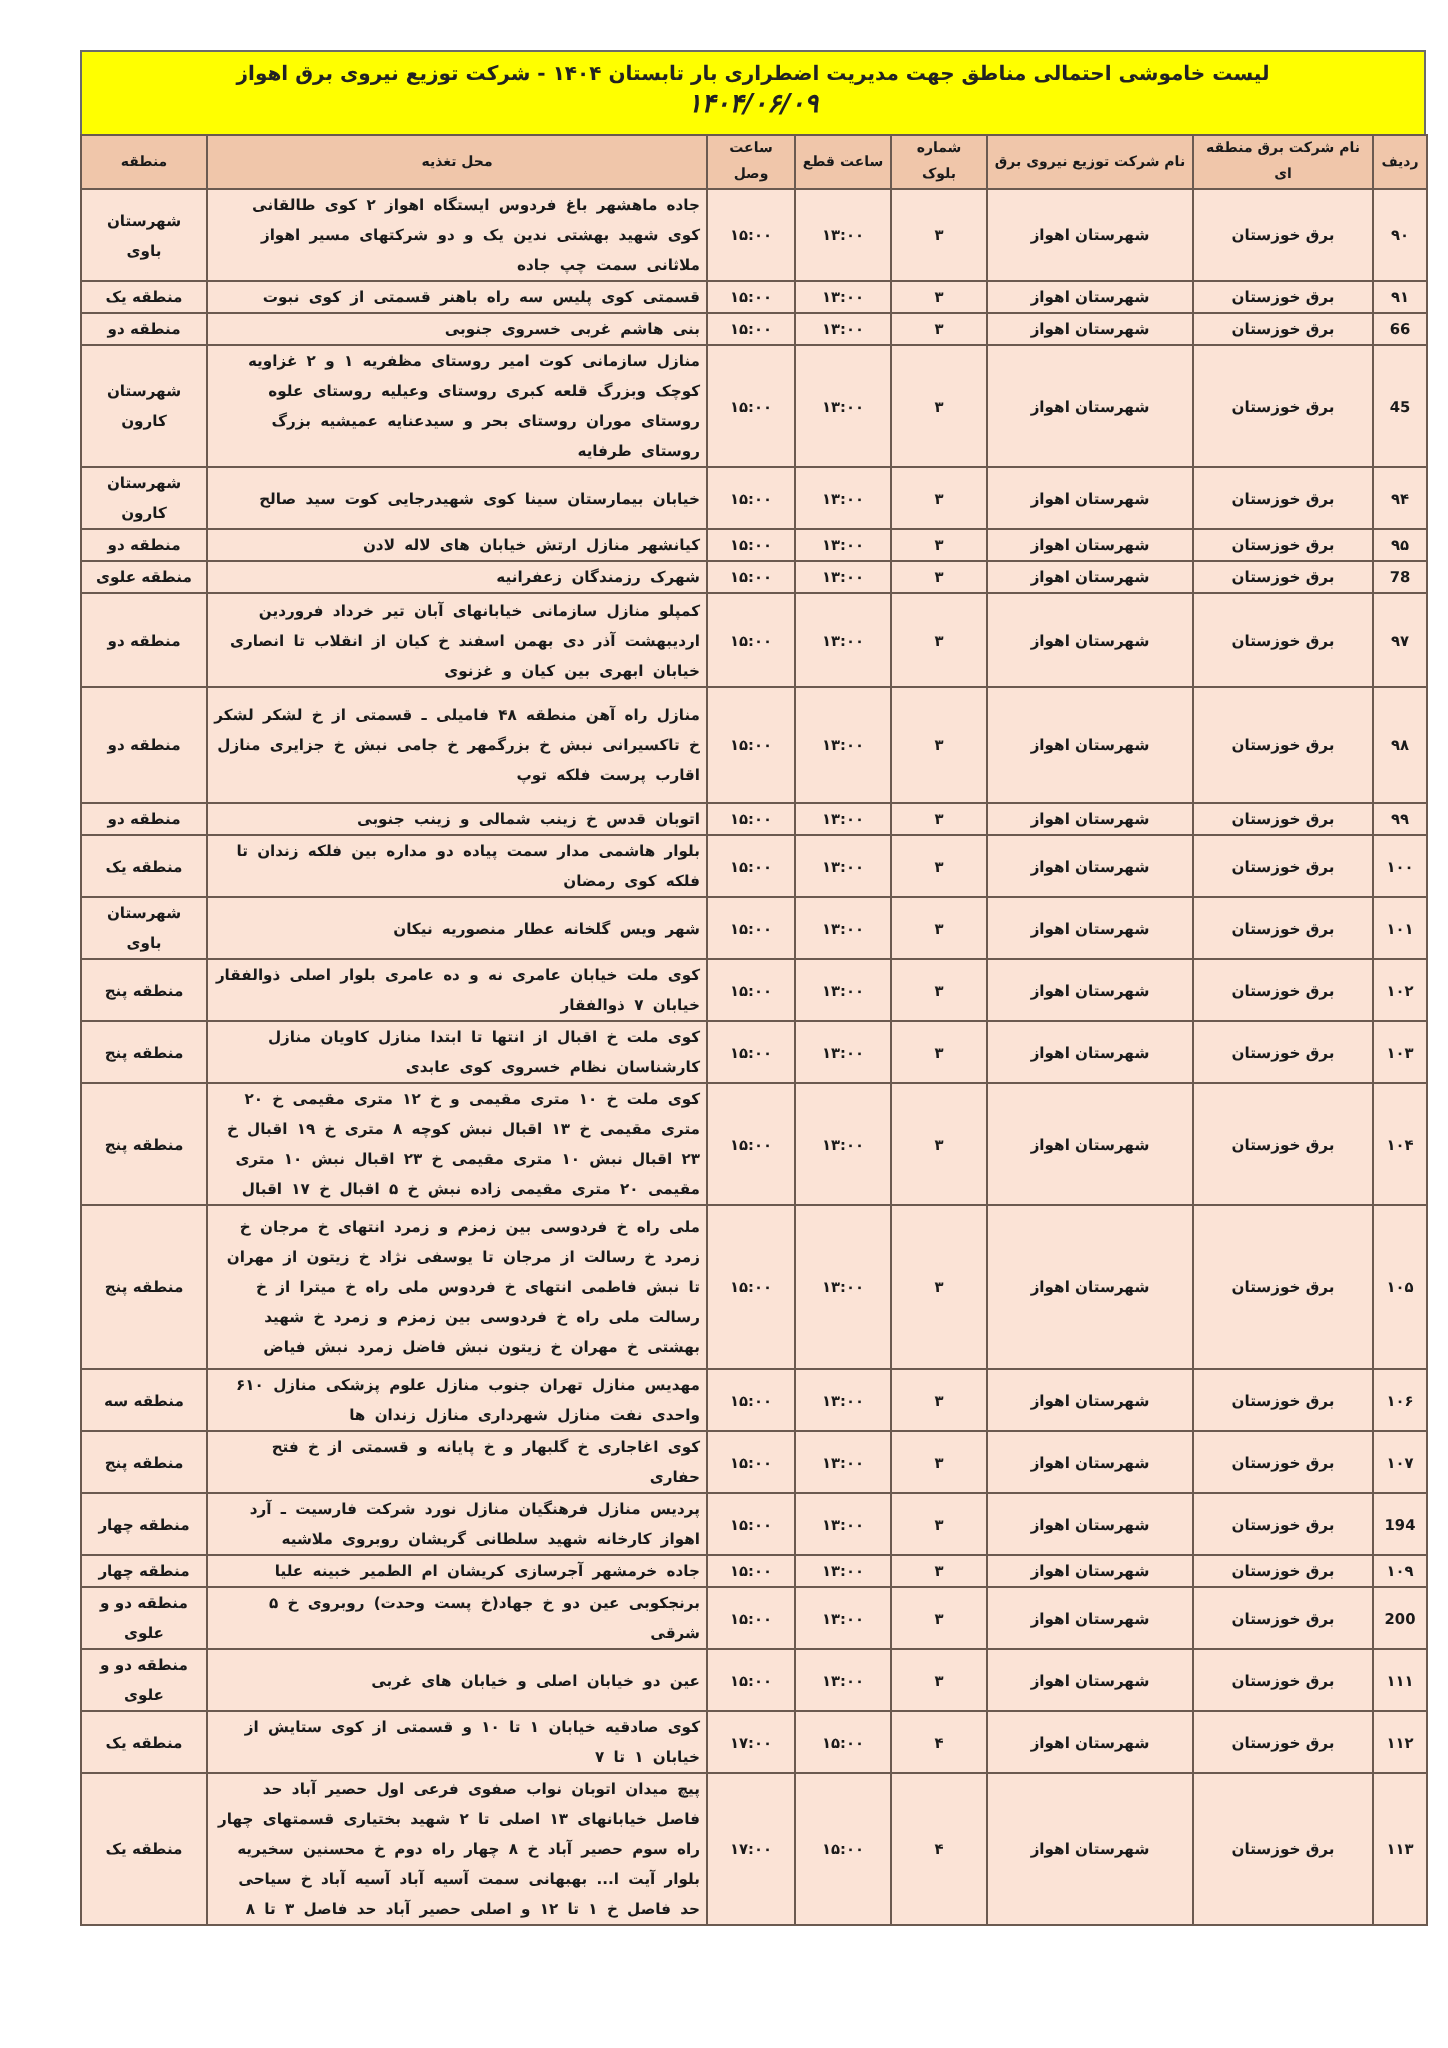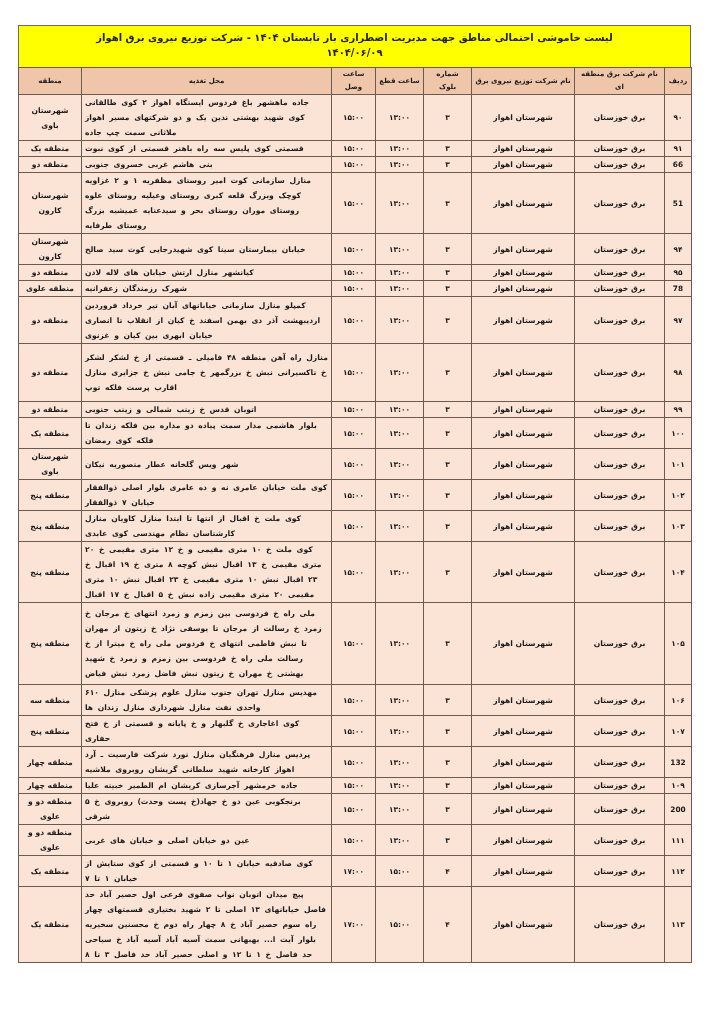--- a/index.html
+++ b/index.html
@@ -1,28 +1,28 @@
 <!DOCTYPE html>
 <html><head>
 <meta charset="utf-8">
 <style>
   html, body { margin: 0; padding: 0; background: #ffffff; }
   body { width: 724px; height: 1024px; position: relative; overflow: hidden;
          font-family: "DejaVu Sans", sans-serif; }
-  .doc { position: absolute; left: 18px; top: 25px; width: 673px; }
+  .doc { position: absolute; left: 40px; top: 25px; width: 673px; }
   .header-box { background: #ffff00; border: 1px solid #6b6b6b; border-bottom: none;
                 height: 41px; text-align: center; direction: rtl; }
   .title { font-size: 10px; font-weight: bold; color: #222; padding-top: 5px; line-height: 14px; }
-  .date { font-size: 10px; font-weight: bold; color: #222; line-height: 16px; }
+  .date { font-size: 13px; font-weight: bold; color: #222; line-height: 16px; font-style: italic; }
   table { border-collapse: collapse; width: 673px; table-layout: fixed; direction: rtl; }
   th, td { border: 1px solid #6b5a50; font-size: 7.6px; color: #1a1a1a; text-align: center;
            vertical-align: middle; padding: 0 3px; line-height: 15px; overflow: hidden; }
   th { background: #f0c6aa; font-weight: bold; height: 14px; line-height: 13px; font-size: 7px; }
   td { background: #fbe3d6; font-weight: bold; }
-  td.feed { text-align: left; word-spacing: 2px; }
+  td.feed { text-align: right; word-spacing: 2px; }
   td.num { font-size: 7.4px; }
 </style>
 </head>
 <body>
 
 <div class="doc">
   <div class="header-box">
     <div class="title">لیست خاموشی احتمالی مناطق جهت مدیریت اضطراری بار تابستان ۱۴۰۴ - شرکت توزیع نیروی برق اهواز</div>
     <div class="date">۱۴۰۴/۰۶/۰۹</div>
   </div>
@@ -74,21 +74,21 @@
           <td class="num">66</td>
           <td>برق خوزستان</td>
           <td>شهرستان اهواز</td>
           <td class="num">۳</td>
           <td class="num">۱۳:۰۰</td>
           <td class="num">۱۵:۰۰</td>
           <td class="feed">بنی هاشم غربی خسروی جنوبی</td>
           <td>منطقه دو</td>
         </tr>
         <tr style="height: 50px;">
-          <td class="num">51</td>
+          <td class="num">45</td>
           <td>برق خوزستان</td>
           <td>شهرستان اهواز</td>
           <td class="num">۳</td>
           <td class="num">۱۳:۰۰</td>
           <td class="num">۱۵:۰۰</td>
           <td class="feed">منازل سازمانی کوت امیر   روستای مظفریه ۱ و ۲   غزاویه کوچک وبزرگ   قلعه کبری   روستای وعیلیه   روستای علوه   روستای موران   روستای بحر و سیدعنایه   عمیشیه بزرگ   روستای طرفایه</td>
           <td>شهرستان کارون</td>
         </tr>
         <tr style="height: 26px;">
           <td class="num">۹۴</td>
@@ -180,21 +180,21 @@
           <td class="feed">کوی ملت خیابان عامری نه و ده عامری   بلوار اصلی ذوالفقار   خیابان ۷ ذوالفقار</td>
           <td>منطقه پنج</td>
         </tr>
         <tr style="height: 26px;">
           <td class="num">۱۰۳</td>
           <td>برق خوزستان</td>
           <td>شهرستان اهواز</td>
           <td class="num">۳</td>
           <td class="num">۱۳:۰۰</td>
           <td class="num">۱۵:۰۰</td>
-          <td class="feed">کوی ملت خ اقبال از انتها تا ابتدا   منازل کاویان   منازل کارشناسان نظام مهندسی   کوی عابدی</td>
+          <td class="feed">کوی ملت خ اقبال از انتها تا ابتدا   منازل کاویان   منازل کارشناسان نظام خسروی   کوی عابدی</td>
           <td>منطقه پنج</td>
         </tr>
         <tr style="height: 60px;">
           <td class="num">۱۰۴</td>
           <td>برق خوزستان</td>
           <td>شهرستان اهواز</td>
           <td class="num">۳</td>
           <td class="num">۱۳:۰۰</td>
           <td class="num">۱۵:۰۰</td>
           <td class="feed">کوی ملت خ ۱۰ متری مقیمی و خ ۱۲ متری مقیمی خ ۲۰ متری مقیمی   خ ۱۳ اقبال نبش کوچه ۸ متری   خ ۱۹ اقبال   خ ۲۳ اقبال نبش ۱۰ متری مقیمی   خ ۲۳ اقبال نبش ۱۰ متری مقیمی   ۲۰ متری مقیمی زاده نبش خ ۵ اقبال   خ ۱۷ اقبال</td>
@@ -224,21 +224,21 @@
           <td class="num">۱۰۷</td>
           <td>برق خوزستان</td>
           <td>شهرستان اهواز</td>
           <td class="num">۳</td>
           <td class="num">۱۳:۰۰</td>
           <td class="num">۱۵:۰۰</td>
           <td class="feed">کوی اغاجاری خ گلبهار و خ پایانه و قسمتی از خ فتح حفاری</td>
           <td>منطقه پنج</td>
         </tr>
         <tr style="height: 26px;">
-          <td class="num">132</td>
+          <td class="num">194</td>
           <td>برق خوزستان</td>
           <td>شهرستان اهواز</td>
           <td class="num">۳</td>
           <td class="num">۱۳:۰۰</td>
           <td class="num">۱۵:۰۰</td>
           <td class="feed">پردیس منازل فرهنگیان   منازل نورد   شرکت فارسیت ـ آرد اهواز   کارخانه شهید سلطانی   گریشان روبروی ملاشیه</td>
           <td>منطقه چهار</td>
         </tr>
         <tr style="height: 14px;">
           <td class="num">۱۰۹</td>

